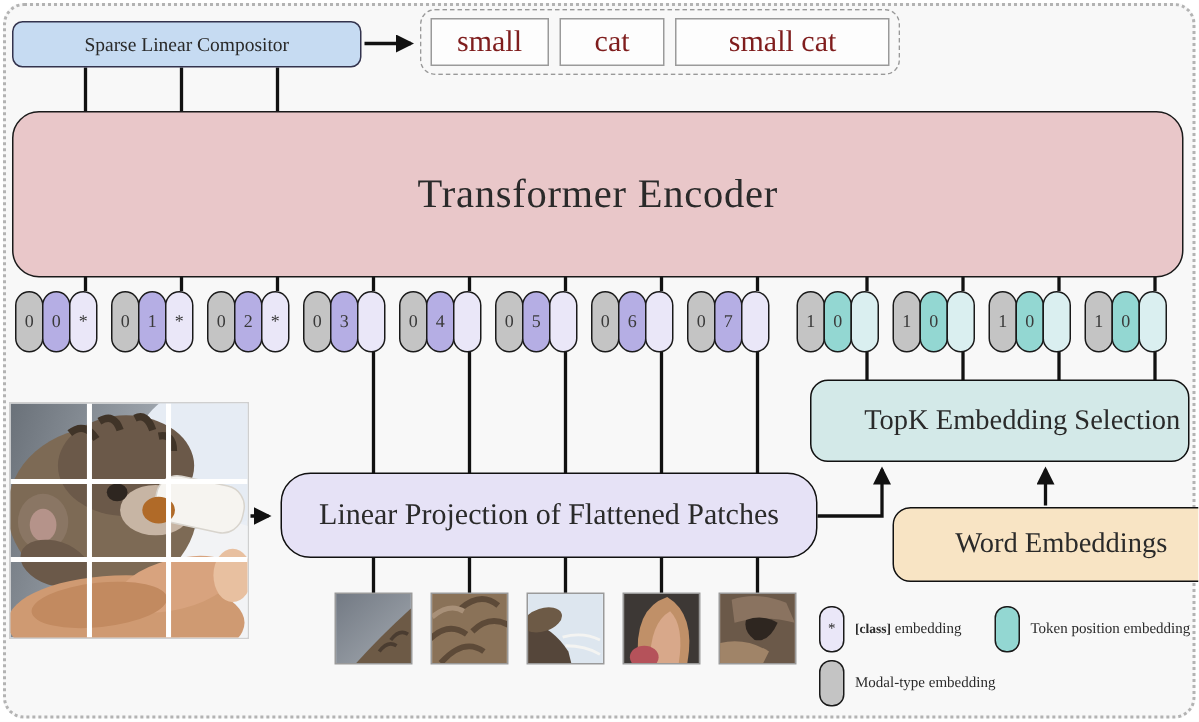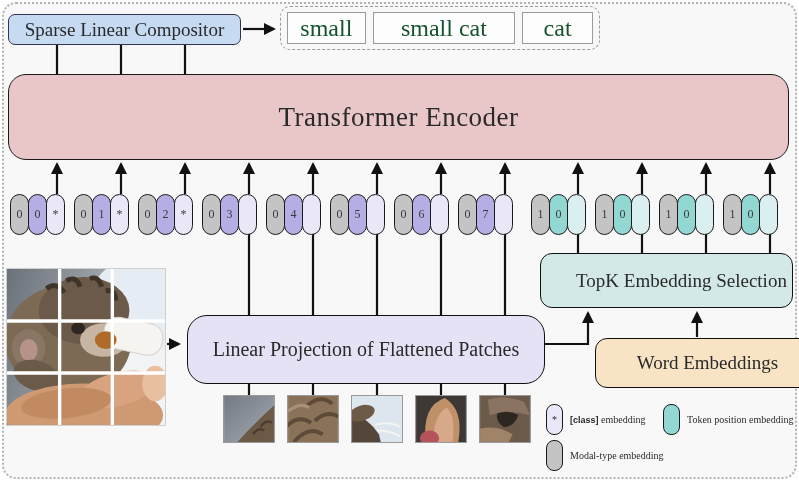--- a/index.html
+++ b/index.html
@@ -12,39 +12,39 @@
     position:absolute;left:2px;top:2px;width:791px;height:473px;
     border:2px dotted #b3b3b3;border-radius:14px;background:#f8f8f8;
   }
   .box{
     position:absolute;display:flex;align-items:center;justify-content:center;
     box-sizing:border-box;text-align:center;
   }
   .slc{
     left:8px;top:14px;width:233px;height:31px;
     background:var(--compositor-fill);border:1.5px solid #33334d;border-radius:7px;
-    font-size:19px;
+    font-size:13px;
   }
   .out-wrap{
     position:absolute;left:280px;top:6px;width:320px;height:44px;
     border:1.5px dashed #999;border-radius:10px;box-sizing:border-box;
     display:flex;align-items:center;gap:7px;padding:0 6px;
   }
   .out-box{
     height:32px;background:#fdfdfd;border:1px solid #9a9a9a;box-sizing:border-box;
-    display:flex;align-items:center;justify-content:center;font-size:24px;color:#14532d;
+    display:flex;align-items:center;justify-content:center;font-size:20px;color:#7f1d1d;
   }
   .out-1{width:80px}.out-2{width:72px}.out-3{width:145px}
   .encoder{
-    left:8px;top:74px;width:781px;height:86px;
+    left:8px;top:74px;width:781px;height:111px;
     background:var(--encoder-fill);border:1.6px solid #1a1a1a;border-radius:18px;
     font-size:27px;letter-spacing:.5px;
   }
   .lp{
-    left:187px;top:315px;width:358px;height:69px;
+    left:187px;top:315px;width:358px;height:57px;
     background:var(--linear-projection-fill);border:1.5px solid #111;border-radius:20px;
     font-size:20px;
   }
   .topk{
     left:540px;top:253px;width:253px;height:55px;
     background:var(--topk-fill);border:1.5px solid #111;border-radius:12px;
     font-size:19px;
     padding-left:30px;
   }
   .we{
@@ -73,21 +73,21 @@
     position:absolute;top:395px;width:52px;height:48px;
     border:1px solid #9a9a9a;box-sizing:border-box;
   }
   .legend{position:absolute;left:546px;top:404px;width:248px;height:72px;font-size:10px;}
   .lg-item{position:absolute;display:flex;align-items:center;gap:7px;}
   .lg-pill{
     width:15px;height:29px;border:1.2px solid #1a1a1a;border-radius:8px;
     display:flex;align-items:center;justify-content:center;font-size:10px;flex:0 0 auto;
   }
   .lg-1{left:0;top:0}.lg-2{left:0;top:36px}.lg-3{left:117px;top:0}.lg-4{left:117px;top:36px}
-  .mono{font-family:Liberation Sans, sans-serif;font-size:9px;font-weight:bold;}
+  .mono{font-family:Liberation Serif, serif;font-size:9px;font-weight:bold;}
 </style>
 </head>
 <body>
 
 <div class="canvas">
   <div class="frame"></div>
 
   <svg class="connectors" width="799" height="481" viewBox="0 0 799 481">
     <defs>
       <marker id="ah" markerWidth="13" markerHeight="12" refX="10" refY="6" orient="auto" markerUnits="userSpaceOnUse">
@@ -143,25 +143,25 @@
   <div class="layer2">
 
     <div class="box slc">
       <span>Sparse Linear Compositor</span>
     </div>
 
     <div class="out-wrap">
       <div class="out-box out-1">
         <span>small</span>
       </div>
+      <div class="out-box out-2">
+        <span>cat</span>
+      </div>
       <div class="out-box out-3">
         <span>small cat</span>
-      </div>
-      <div class="out-box out-2">
-        <span>cat</span>
       </div>
     </div>
 
     <div class="box encoder">
       <span>Transformer Encoder</span>
     </div>
 
     <div id="token-row">
         <div class="token-group" style="left: 10px;">
           <span class="pill pill-modal">0</span>

